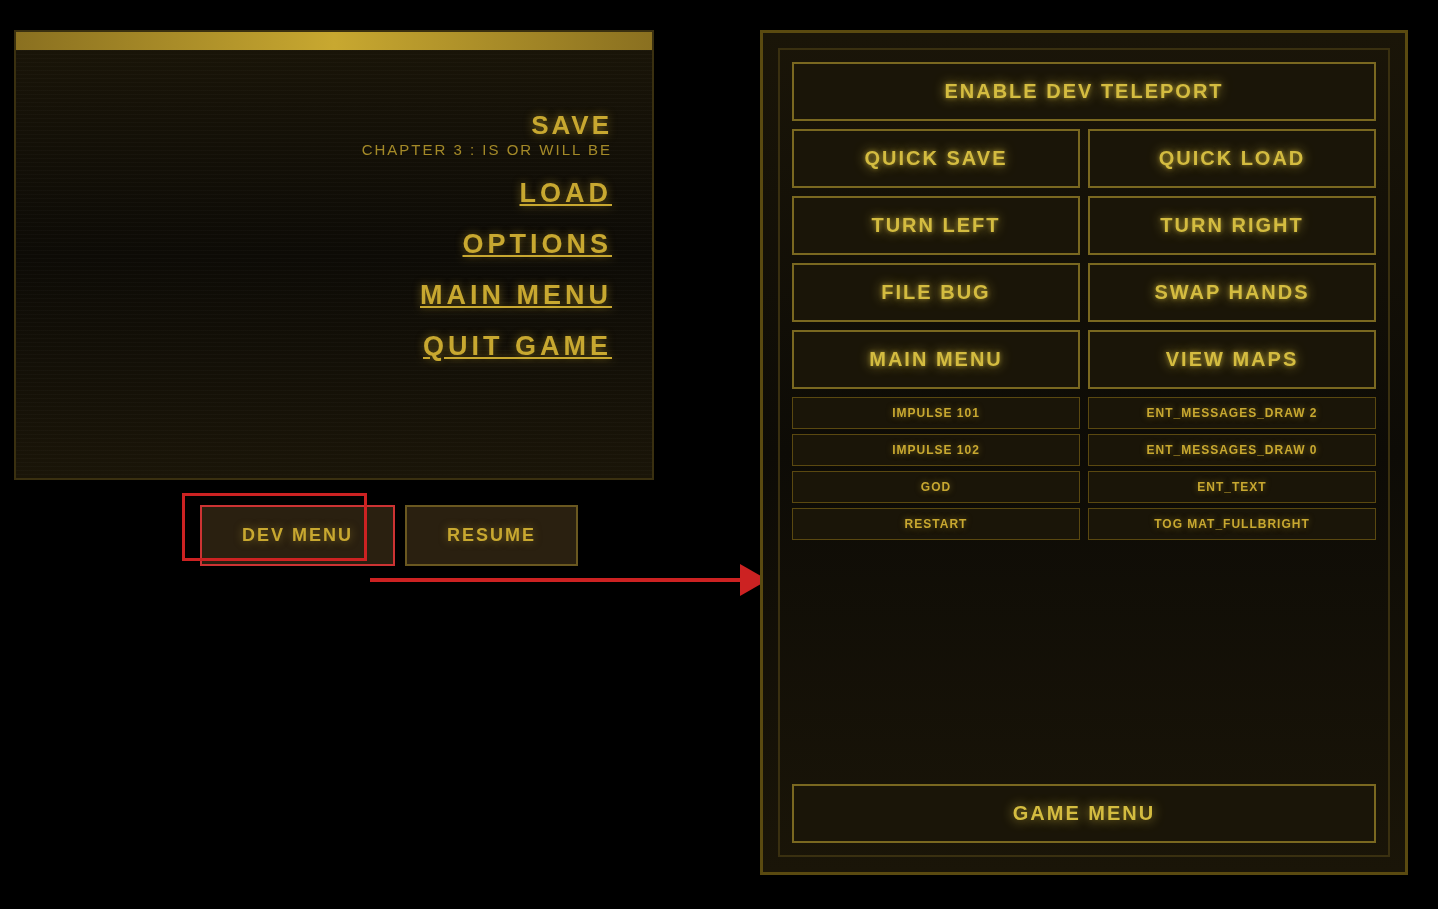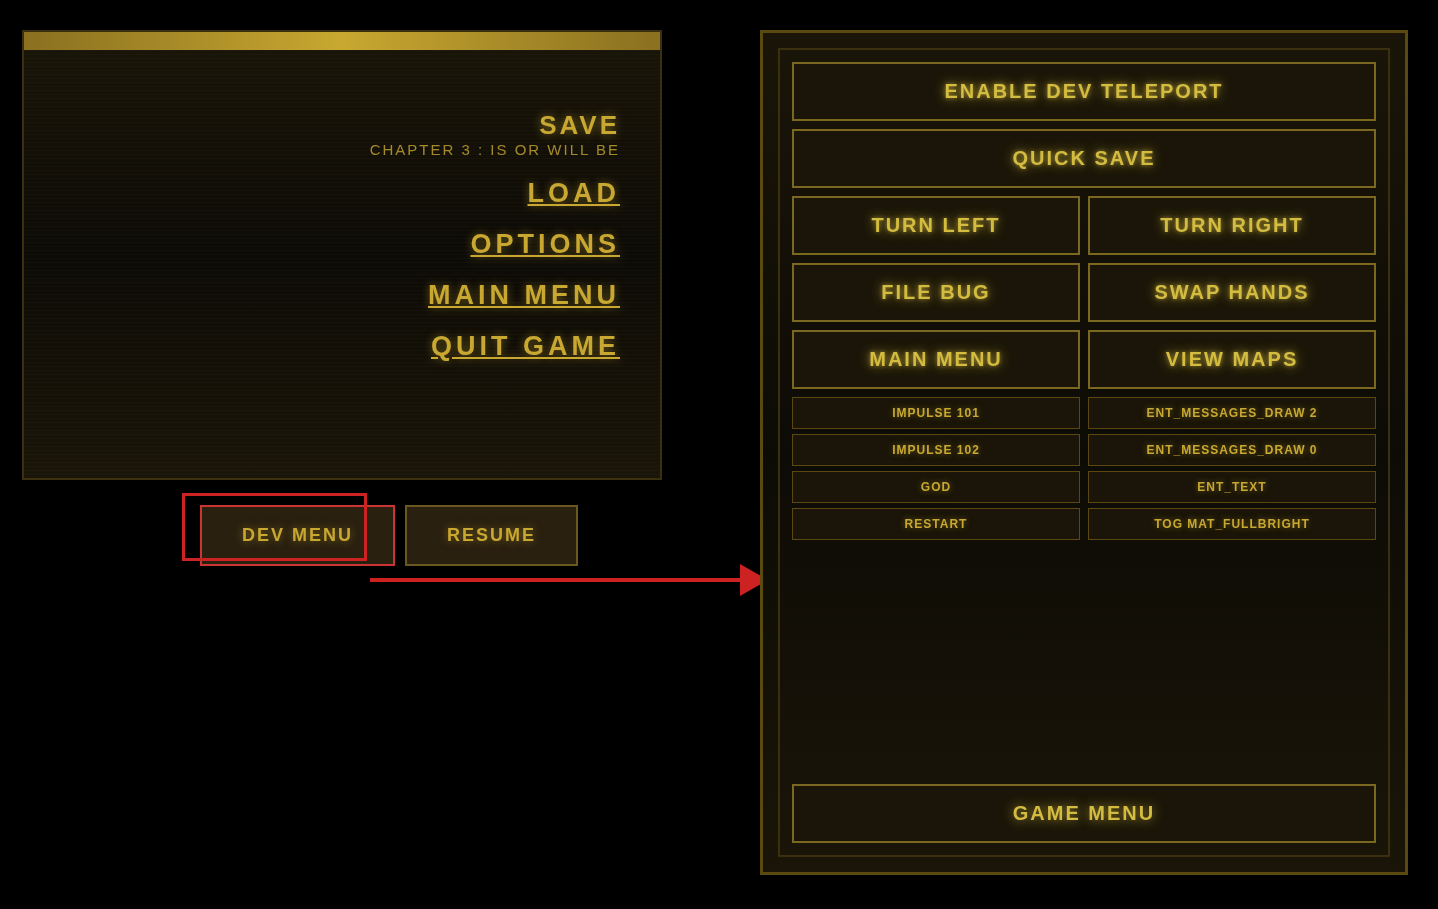--- a/index.html
+++ b/index.html
@@ -9,21 +9,21 @@
       height: 909px;
       background: #000;
       overflow: hidden;
       font-family: 'Arial Black', 'Arial', sans-serif;
       position: relative;
     }
 
     
     .left-panel {
       position: absolute;
-      left: 22px;
+      left: 14px;
       top: 30px;
       width: 640px;
       height: 450px;
       background: linear-gradient(180deg, #1a1508 0%, #0d0b06 50%, #1a1508 100%);
       border: 2px solid #3a3010;
       overflow: hidden;
     }
 
     .left-panel::before {
       content: '';
@@ -302,20 +302,21 @@
 
 <div class="right-panel">
   <div class="right-panel-inner">
 
     <button class="dev-btn dev-btn-wide">
       <span>ENABLE DEV TELEPORT</span>
     </button>
 
     <div class="dev-btn-row">
       <button class="dev-btn dev-btn-half">QUICK SAVE</button>
+      <button class="dev-btn dev-btn-half">QUICK LOAD</button>
     </div>
 
     <div class="dev-btn-row">
       <button class="dev-btn dev-btn-half">TURN LEFT</button>
       <button class="dev-btn dev-btn-half">TURN RIGHT</button>
     </div>
 
     <div class="dev-btn-row">
       <button class="dev-btn dev-btn-half">FILE BUG</button>
       <button class="dev-btn dev-btn-half">SWAP HANDS</button>

